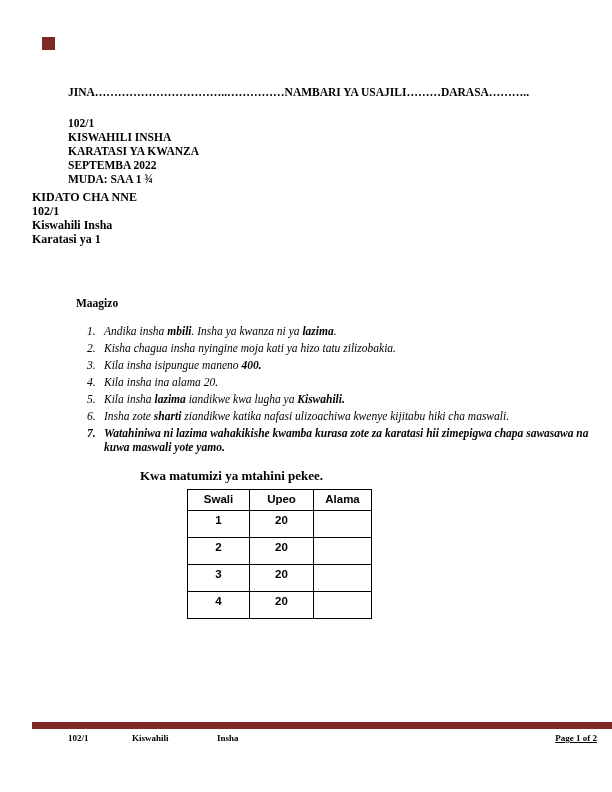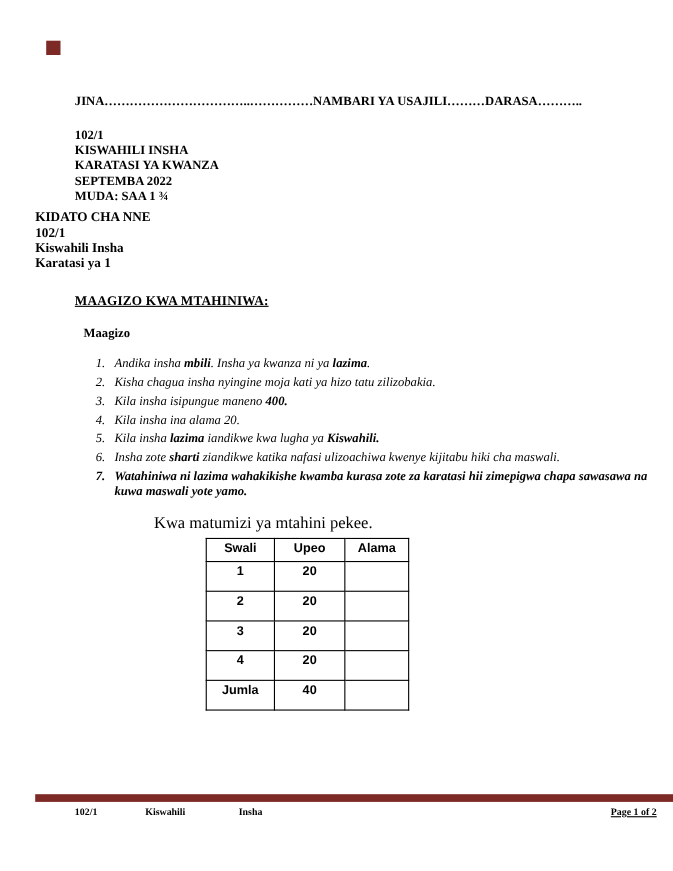--- a/index.html
+++ b/index.html
@@ -48,21 +48,21 @@
     font-style: italic; font-size: 11.5px;
   }
   .instr-item { display: flex; margin-bottom: 3px; line-height: 14px; }
   .instr-num { width: 17px; flex: none; }
   .instr-text { flex: 1; }
   .all-bold { font-weight: bold; }
   .seg-bold { font-weight: bold; font-style: italic; }
 
   .table-caption {
     position: absolute; left: 108px; top: 468px;
-    font-weight: normal; font-size: 15px;
+    font-weight: bold; font-size: 13px;
   }
 
   .examiner-table {
     position: absolute; left: 155px; top: 489px;
     border-collapse: collapse;
     font-size: 11.5px; font-weight: bold;
     font-family: Liberation Sans, sans-serif;
   }
   .examiner-table th, .examiner-table td {
     border: 1px solid #000000;
@@ -106,21 +106,20 @@
     <div>MUDA:  SAA 1 ¾</div>
   </div>
 
   <div class="center-block">
     <div>KIDATO CHA NNE</div>
     <div>102/1</div>
     <div>Kiswahili Insha</div>
     <div>Karatasi ya 1</div>
   </div>
 
-  <div class="instr-heading">MAAGIZO KWA MTAHINIWA:</div>
 
   <div class="maagizo">Maagizo</div>
 
   <div class="instr-list">
       <div class="instr-item">
         <span class="instr-num">1.</span>
         <span class="instr-text"><span>Andika insha </span><span class="seg-bold">mbili</span><span>. Insha ya kwanza ni ya </span><span class="seg-bold">lazima</span><span>.</span></span>
       </div>
       <div class="instr-item">
         <span class="instr-num">2.</span>
@@ -172,25 +171,20 @@
         <tr>
           <td class="col-swali">3</td>
           <td class="col-upeo">20</td>
           <td class="col-alama"></td>
         </tr>
         <tr>
           <td class="col-swali">4</td>
           <td class="col-upeo">20</td>
           <td class="col-alama"></td>
         </tr>
-        <tr>
-          <td class="col-swali">Jumla</td>
-          <td class="col-upeo">40</td>
-          <td class="col-alama"></td>
-        </tr>
       </tbody>
   </table>
 
   <div class="footer-bar accent-fill" style="background: rgb(125, 42, 38);"></div>
 
   <div class="footer">
     <span class="f-code">102/1</span>
     <span class="f-subj">Kiswahili</span>
     <span class="f-type">Insha</span>
     <span class="f-page">Page 1 of 2</span>

